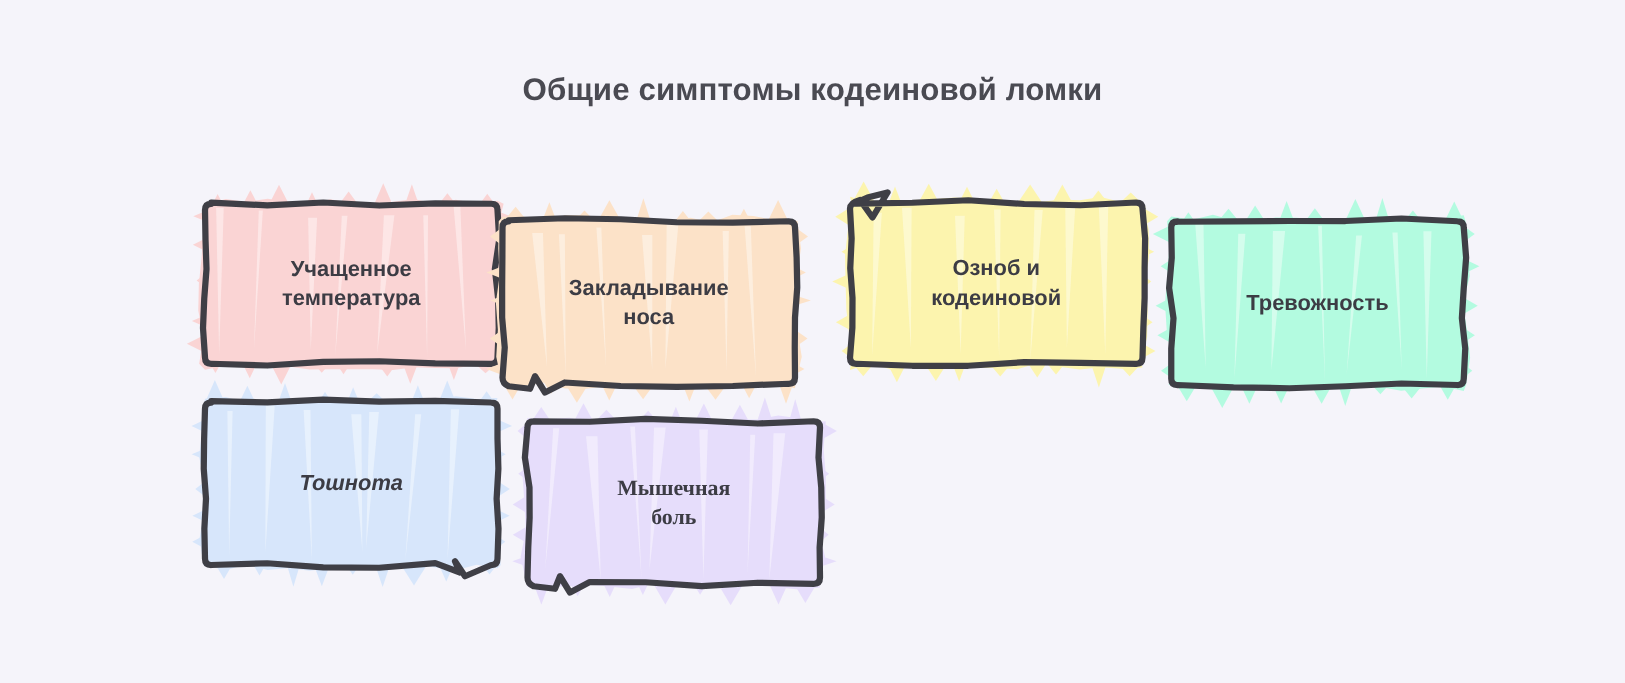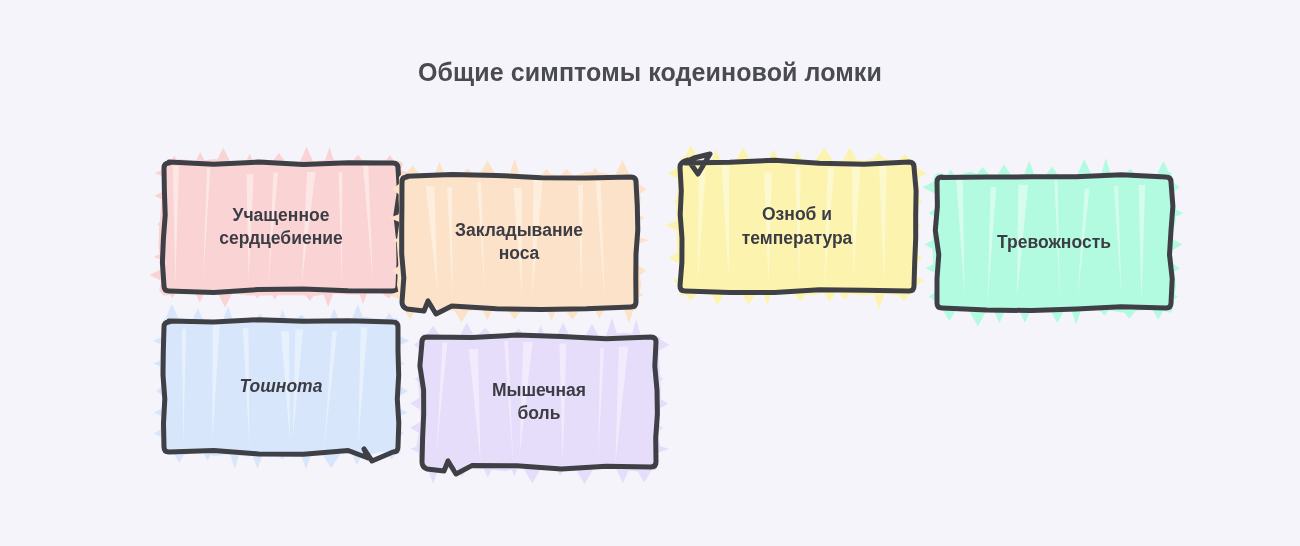--- a/index.html
+++ b/index.html
@@ -103,21 +103,21 @@
             <path d="M98.5,27.2 L105.7,27.2 L100.6,133.2 Z" fill="#fde9e9" opacity="0.85"></path>
             <path d="M125.4,25.6 L130.0,25.6 L120.2,137.7 Z" fill="#fde9e9" opacity="0.85"></path>
             <path d="M159.1,25.1 L167.5,25.1 L153.7,136.4 Z" fill="#fde9e9" opacity="0.85"></path>
             <path d="M190.6,25.2 L194.4,25.2 L193.7,139.3 Z" fill="#fde9e9" opacity="0.85"></path>
             <path d="M214.9,18.3 L220.3,18.3 L224.8,133.7 Z" fill="#fde9e9" opacity="0.85"></path>
           </g>
           <path d="M21,15.1 L65.8,17.3 L110.6,15.0 L155.4,17.4 L200.2,15.7 L245,16 Q250,16 250,21 L251.4,44.6 L247.9,68.2 L250.5,91.8 L251.0,115.4 L250,139 Q250,144 245,144 L200.2,143.7 L155.4,142.0 L110.6,142.5 L65.8,145.4 L21,144 Q16,144 16,139 L14.4,115.4 L15.4,91.8 L17.2,68.2 L16.4,44.6 L16,21 Q16,16 21,16" fill="none" stroke="#3f3f46" stroke-width="5" stroke-linejoin="round" stroke-linecap="round"></path>
         </svg>
         <div class="card-label">
           <span style="white-space: pre-line;">Учащенное
-сердцебиение</span>
+температура</span>
         </div>
       </div>
       <div class="card" style="left: 386px; top: 161px; width: 266px; height: 162px;">
         <svg width="266" height="162" viewBox="0 0 266 162">
           <g>
             <path d="M16.0,12.4 L32.7,12.2 L49.4,16.0 L66.1,11.2 L82.9,11.1 L99.6,14.9 L116.3,13.9 L133.0,13.7 L149.7,16.2 L166.4,13.1 L183.1,16.9 L199.9,10.8 L216.6,11.8 L233.3,15.1 L250.0,15.4 L252.0,16.0 L254.8,37.7 L251.5,59.3 L251.5,81.0 L251.9,102.7 L255.4,124.3 L250.3,146.0 L250.0,149.6 L233.3,145.8 L216.6,146.2 L199.9,146.6 L183.1,148.5 L166.4,146.9 L149.7,146.5 L133.0,147.9 L116.3,147.1 L99.6,147.7 L82.9,150.0 L66.1,149.7 L49.4,144.9 L32.7,148.0 L16.0,147.0 L15.5,146.0 L11.0,124.3 L12.3,102.7 L10.7,81.0 L13.7,59.3 L12.6,37.7 L13.0,16.0 Z" fill="#fce2c8"></path>
             <path d="M13.8,20 L26.5,4.3 L39.2,20 Z" fill="#fce2c8"></path>
             <path d="M14.3,142 L24.0,158.6 L33.6,142 Z" fill="#fce2c8"></path>
             <path d="M46.1,20 L53.5,0.7 L60.8,20 Z" fill="#fce2c8"></path>
             <path d="M47.3,142 L54.9,154.0 L62.5,142 Z" fill="#fce2c8"></path>
@@ -197,21 +197,21 @@
             <path d="M100.0,26.5 L107.8,26.5 L104.5,137.5 Z" fill="#fdf9d4" opacity="0.85"></path>
             <path d="M131.2,21.5 L136.5,21.5 L135.3,140.1 Z" fill="#fdf9d4" opacity="0.85"></path>
             <path d="M163.6,22.0 L170.2,22.0 L160.2,143.0 Z" fill="#fdf9d4" opacity="0.85"></path>
             <path d="M188.2,19.1 L196.2,19.1 L189.5,132.8 Z" fill="#fdf9d4" opacity="0.85"></path>
             <path d="M215.0,18.6 L222.6,18.6 L220.2,137.3 Z" fill="#fdf9d4" opacity="0.85"></path>
           </g>
           <path d="M21,16.9 L65.8,16.2 L110.6,14.2 L155.4,17.2 L200.2,18.2 L245,16 Q250,16 250,21 L252.1,44.8 L251.7,68.6 L251.7,92.4 L250.7,116.2 L250,140 Q250,145 245,145 L200.2,144.3 L155.4,143.7 L110.6,146.6 L65.8,146.6 L21,145 Q16,145 16,140 L17.9,116.2 L18.0,92.4 L16.2,68.6 L17.3,44.8 L16,21 Q16,16 24,14 L34,28 L46,8 L30,12 L21,16" fill="none" stroke="#3f3f46" stroke-width="5" stroke-linejoin="round" stroke-linecap="round"></path>
         </svg>
         <div class="card-label">
           <span style="white-space: pre-line;">Озноб и
-температура</span>
+кодеиновой</span>
         </div>
       </div>
       <div class="card" style="left: 921px; top: 161px; width: 266px; height: 163px;">
         <svg width="266" height="163" viewBox="0 0 266 163">
           <g>
             <path d="M16.0,12.1 L32.7,14.8 L49.4,10.8 L66.1,15.4 L82.9,16.0 L99.6,13.0 L116.3,13.2 L133.0,14.7 L149.7,17.2 L166.4,15.4 L183.1,14.8 L199.9,14.2 L216.6,13.7 L233.3,13.7 L250.0,11.1 L251.4,16.0 L252.0,37.8 L254.8,59.7 L249.3,81.5 L252.6,103.3 L255.1,125.2 L251.8,147.0 L250.0,151.8 L233.3,148.1 L216.6,149.8 L199.9,151.6 L183.1,148.6 L166.4,148.4 L149.7,148.6 L133.0,146.8 L116.3,150.2 L99.6,149.2 L82.9,146.3 L66.1,146.8 L49.4,150.2 L32.7,146.7 L16.0,146.9 L14.0,147.0 L16.9,125.2 L12.4,103.3 L11.0,81.5 L12.9,59.7 L14.4,37.8 L12.7,16.0 Z" fill="#b3fbe0"></path>
             <path d="M22.0,20 L29.7,8.8 L37.5,20 Z" fill="#b3fbe0"></path>
             <path d="M18.2,143 L28.4,160.0 L38.7,143 Z" fill="#b3fbe0"></path>
             <path d="M50.1,20 L61.8,5.9 L73.4,20 Z" fill="#b3fbe0"></path>
             <path d="M44.7,143 L56.8,165.4 L69.0,143 Z" fill="#b3fbe0"></path>
@@ -335,19 +335,19 @@
             <path d="M62.8,27.9 L72.0,27.9 L74.6,143.3 Z" fill="#f2edfd" opacity="0.85"></path>
             <path d="M98.1,20.2 L102.0,20.2 L107.3,143.6 Z" fill="#f2edfd" opacity="0.85"></path>
             <path d="M117.2,20.9 L126.6,20.9 L113.5,135.4 Z" fill="#f2edfd" opacity="0.85"></path>
             <path d="M153.4,22.5 L160.3,22.5 L156.7,142.3 Z" fill="#f2edfd" opacity="0.85"></path>
             <path d="M194.2,26.7 L198.2,26.7 L192.0,138.1 Z" fill="#f2edfd" opacity="0.85"></path>
             <path d="M212.8,25.5 L222.2,25.5 L209.4,143.1 Z" fill="#f2edfd" opacity="0.85"></path>
           </g>
           <path d="M21,16.1 L65.8,16.4 L110.6,14.1 L155.4,15.6 L200.2,17.8 L245,16 Q250,16 250,21 L248.8,45.0 L251.0,69.0 L251.4,93.0 L249.7,117.0 L250,141 Q250,146 245,146 L200.2,145.2 L155.4,147.9 L110.6,144.8 L65.8,144.6 L50,153 L42,140 L38,150 L21,148 Q16,146 16,141 L16.6,117.0 L17.7,93.0 L17.6,69.0 L13.9,45.0 L16,21 Q16,16 21,16" fill="none" stroke="#3f3f46" stroke-width="5" stroke-linejoin="round" stroke-linecap="round"></path>
         </svg>
         <div class="card-label">
-          <span style="white-space: pre-line;">Мышечная
+          <span style="white-space: pre-line; font-family: Liberation Serif, serif;">Мышечная
 боль</span>
         </div>
       </div>
     </div>
 
 </div>
 
 </body></html>

